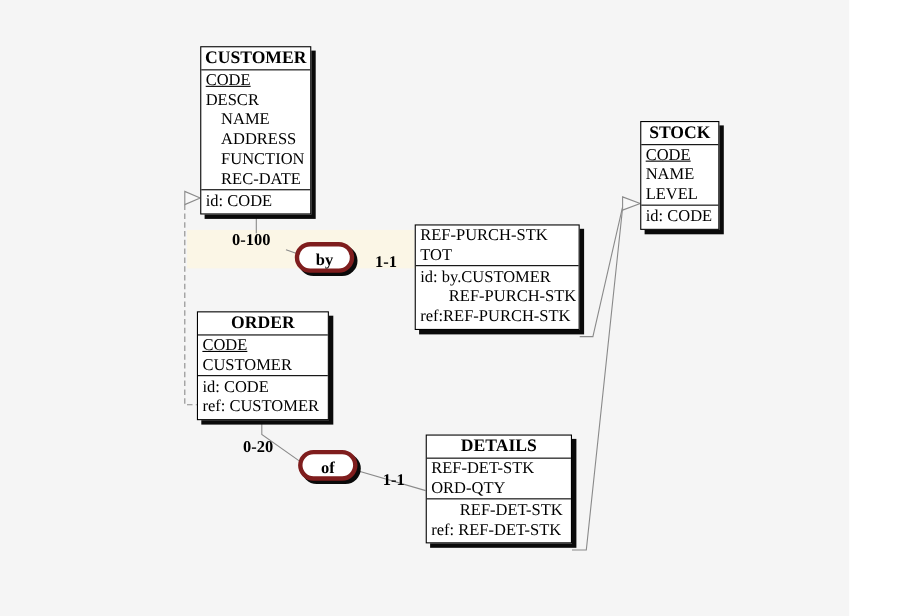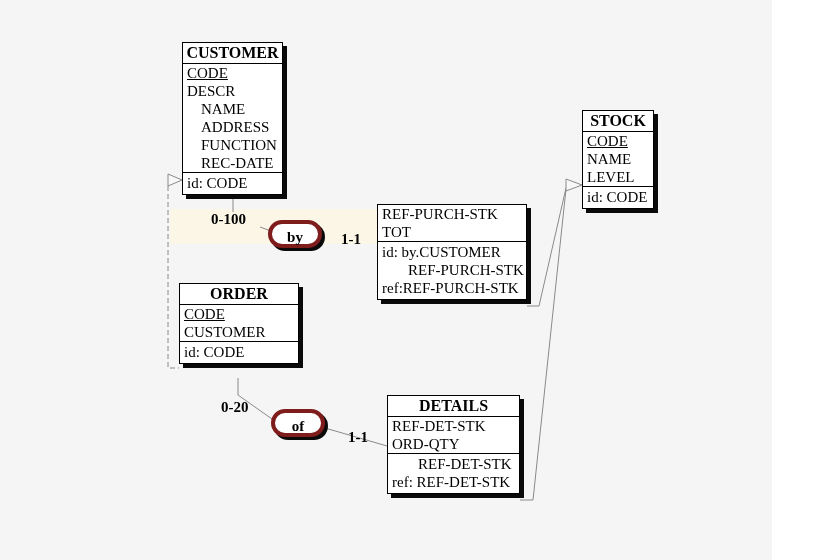--- a/index.html
+++ b/index.html
@@ -141,20 +141,21 @@
   </div>
 
   <div class="entity" id="entity-order">
     <div class="etitle">ORDER</div>
     <div class="attrs">
       <div class="row u">CODE</div>
       <div class="row">CUSTOMER</div>
     </div>
     <div class="ids">
       <div class="row">id: CODE</div>
+      <div class="row">ref: CUSTOMER</div>
     </div>
   </div>
 
   <div class="entity" id="entity-details">
     <div class="etitle">DETAILS</div>
     <div class="attrs">
       <div class="row">REF-DET-STK</div>
       <div class="row">ORD-QTY</div>
     </div>
     <div class="ids">

